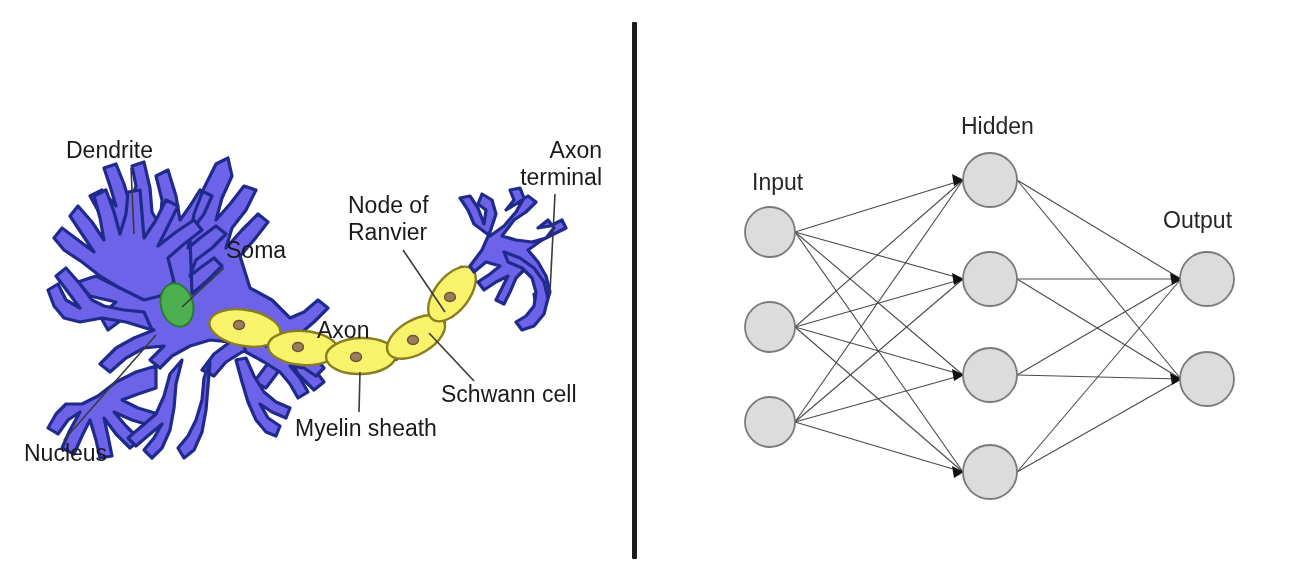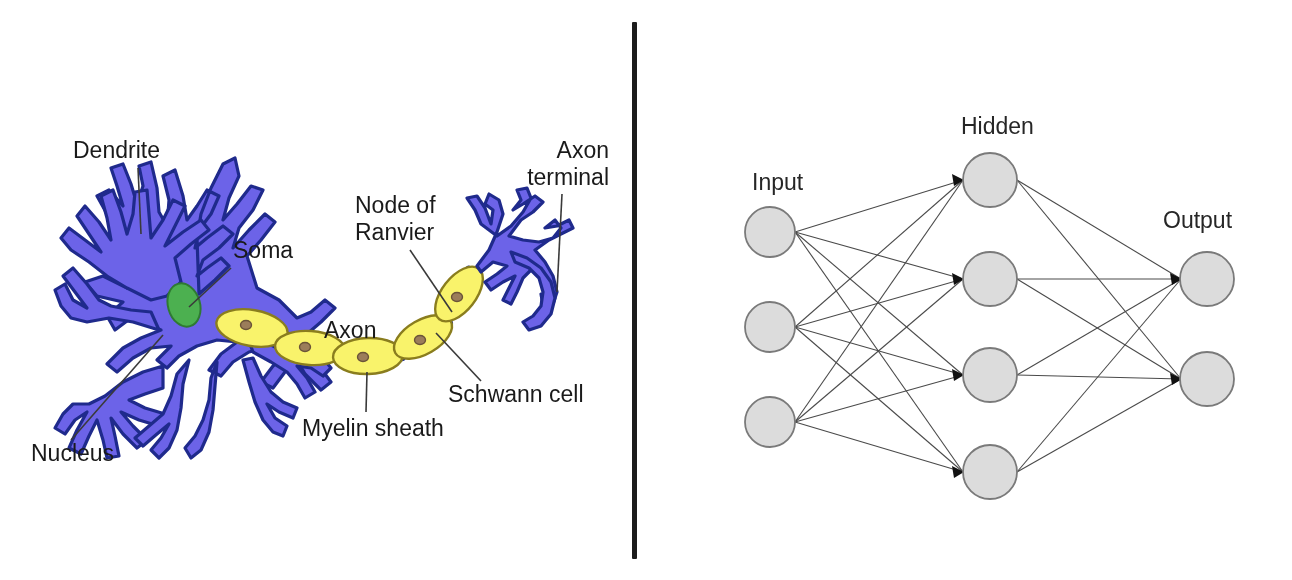--- a/index.html
+++ b/index.html
@@ -15,21 +15,21 @@
     width: 1292px;
     height: 580px;
     background: #ffffff;
     overflow: hidden;
   }
   .panel {
     position: absolute;
     top: 0;
     height: 580px;
   }
-  #neuron-panel { left: 11px; width: 634px; text-decoration: underline; }
+  #neuron-panel { left: 4px; width: 634px; text-decoration: underline; }
   #network-panel { left: 637px; width: 655px; }
 
   .divider {
     position: absolute;
     left: 632px;
     top: 22px;
     width: 5px;
     height: 537px;
     background: #1c1c1c;
     border-radius: 1px;

